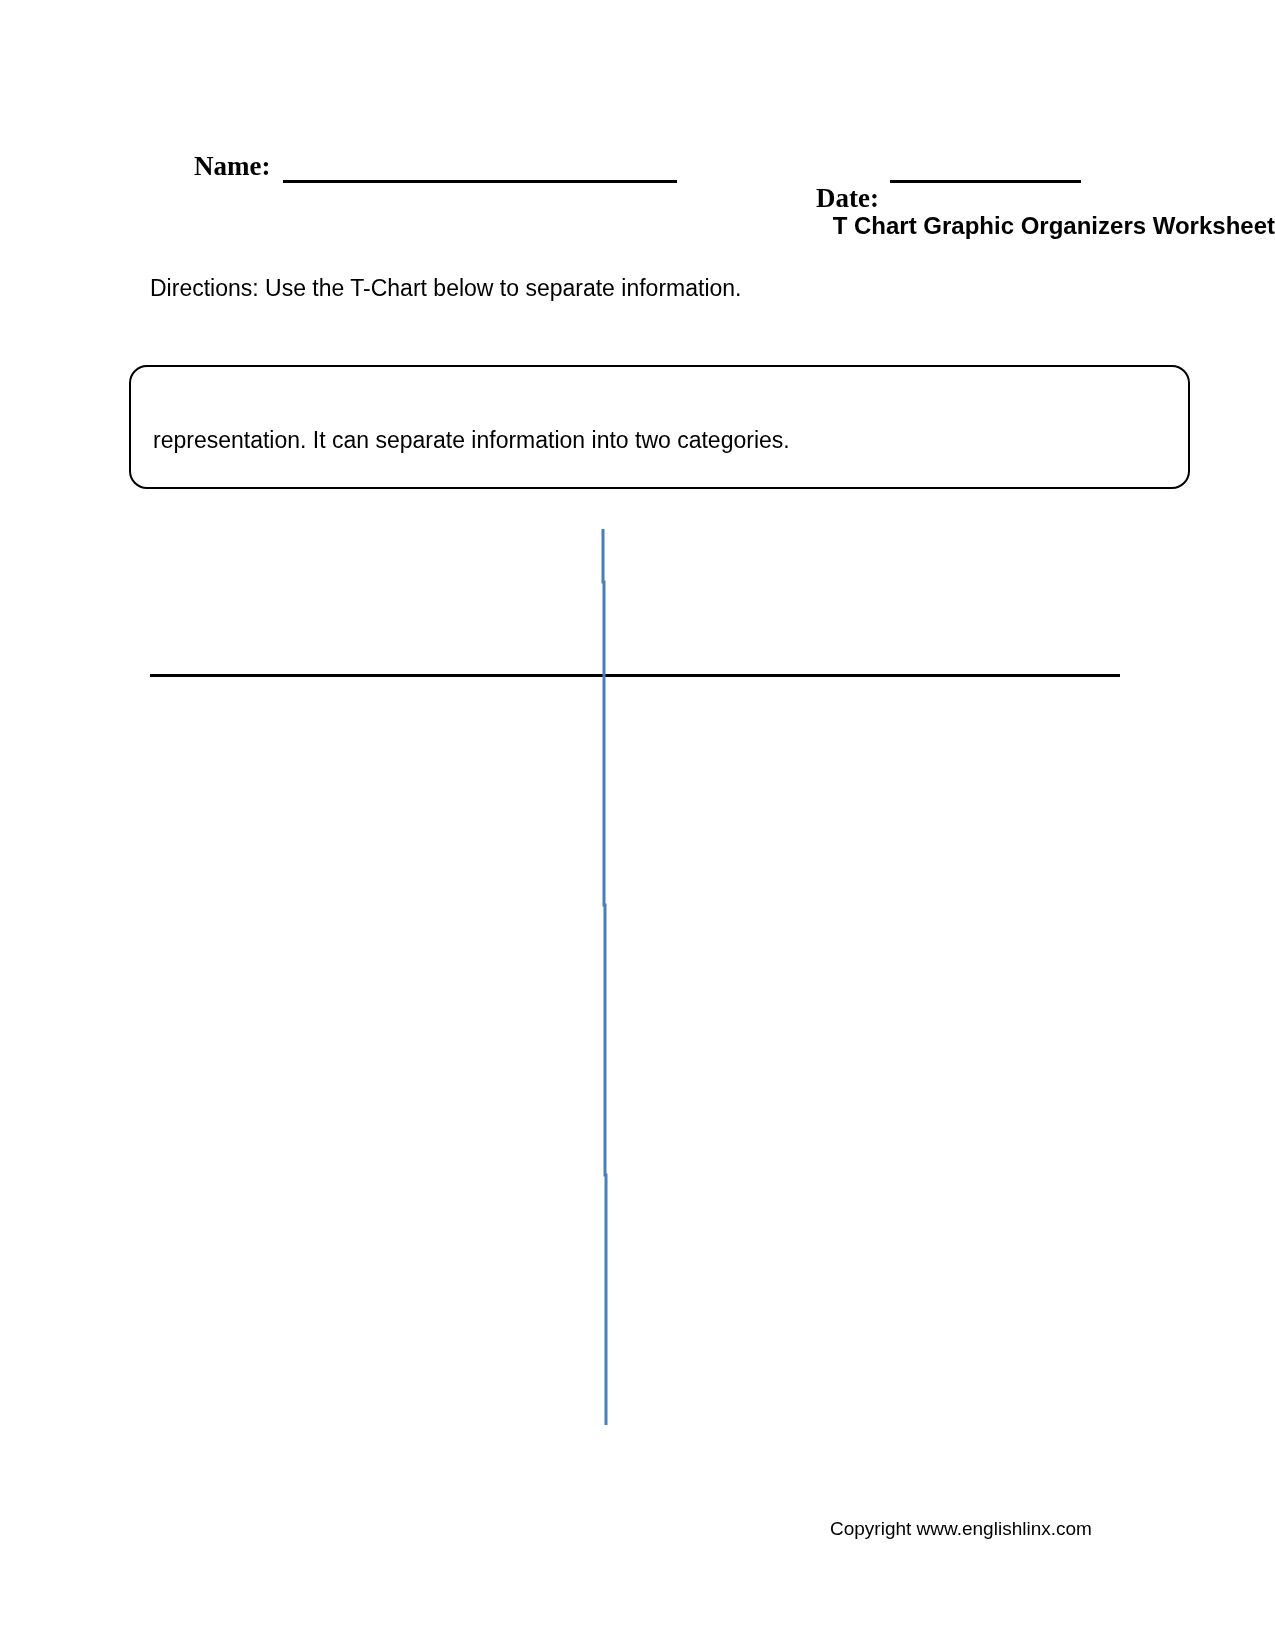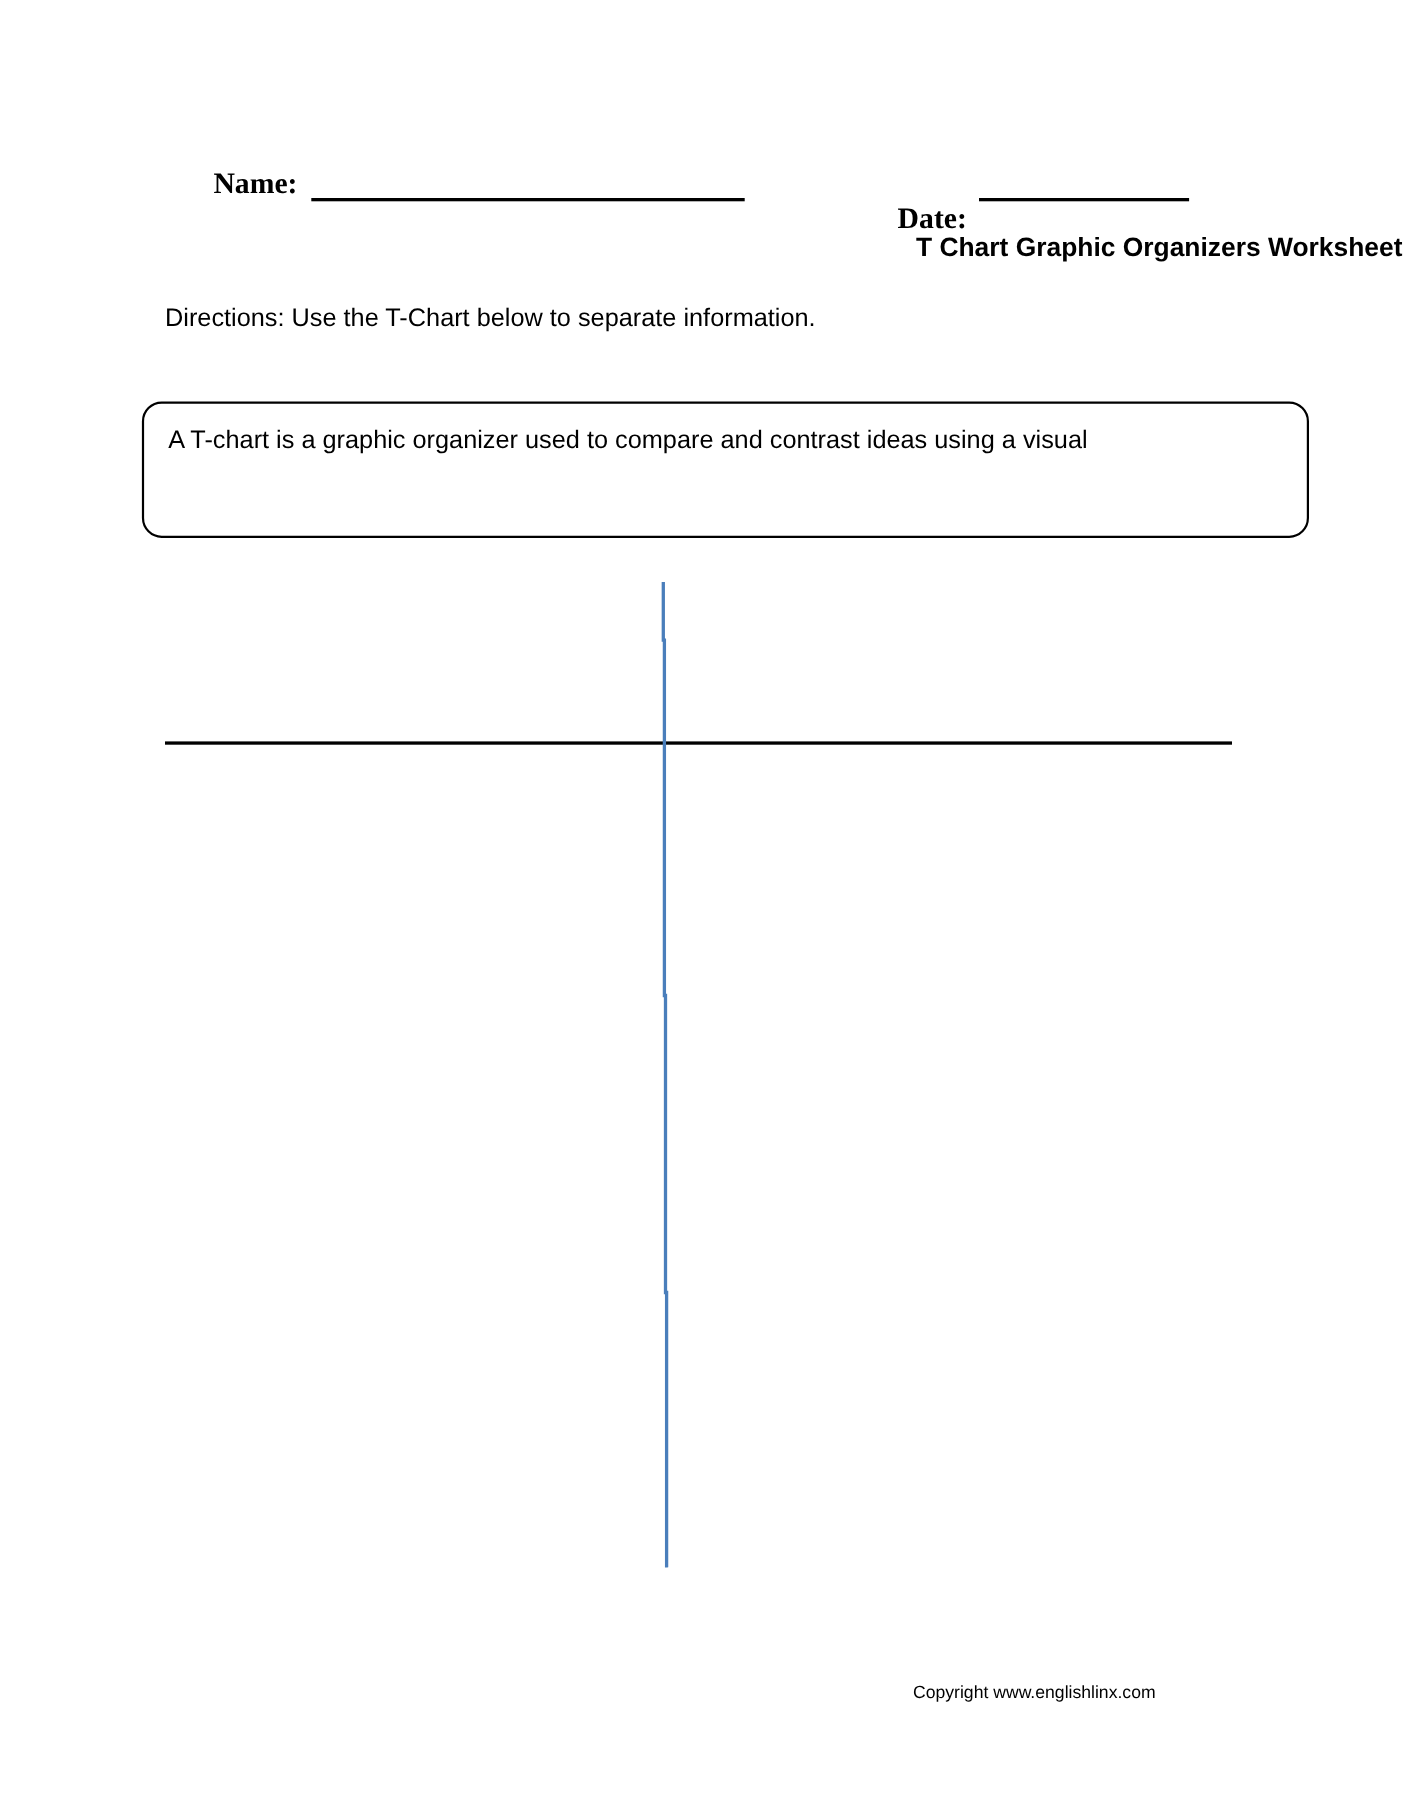--- a/index.html
+++ b/index.html
@@ -9,39 +9,39 @@
   .sans { font-family: "Liberation Sans", "DejaVu Sans", sans-serif; color: #000; }
   .label { font-size: 27px; line-height: 1; }
   .fill-line { border-bottom: 3px solid #000; height: 0; }
   .title { font-size: 24px; font-weight: bold; line-height: 1; left: 0; width: 1275px; text-align: right; }
   .directions { font-size: 23px; line-height: 1; }
   .info-box {
     border: 2.5px solid #000; border-radius: 18px; box-sizing: border-box;
   }
   .info-text { font-size: 23px; line-height: 41px; }
   .h-line { background: #000; height: 3px; }
-  .copyright { font-size: 16px; line-height: 1; margin-top: 13px; }
+  .copyright { font-size: 19px; line-height: 1; }
 </style>
 </head>
 <body>
 
 <div>
 
   <div class="abs serif-bold label" style="left:194px; top:153px;">Name:</div>
   <div class="abs fill-line" style="left:283px; top:180px; width:394px;"></div>
 
   <div class="abs serif-bold label" style="left:816px; top:153px;margin-top:32px;">Date:</div>
   <div class="abs fill-line" style="left:890px; top:180px; width:191px;"></div>
 
   <div class="abs sans title" style="top:214px;">T Chart Graphic Organizers Worksheet</div>
 
   <div class="abs sans directions" style="left:150px; top:277px;">Directions: Use the T-Chart below to separate information.</div>
 
   <div class="abs info-box" style="left:129px; top:365px; width:1061px; height:124px;">
-    <div class="abs sans info-text" style="left:22px; top:12px;">A T-chart is a graphic organizer used to compare and contrast ideas using a visual</div>
+    <div class="abs sans info-text" style="left:22px; top:53px;">representation. It can separate information into two categories.</div>
   </div>
 
   <div>
     <div class="abs" style="left:150px; top:530px; width:452px; height:890px;"></div>
     <div class="abs" style="left:608px; top:530px; width:512px; height:890px;"></div>
     <div class="abs h-line" style="left:150px; top:674px; width:970px;"></div>
     <svg class="abs" style="left:595px; top:525px;" width="20" height="900">
       <polyline points="8,4 8,57 9,57 9,380 10,380 10,650 11,650 11,900 12,900" fill="none" stroke="#4a7ebb" stroke-width="3"></polyline>
     </svg>
   </div>

